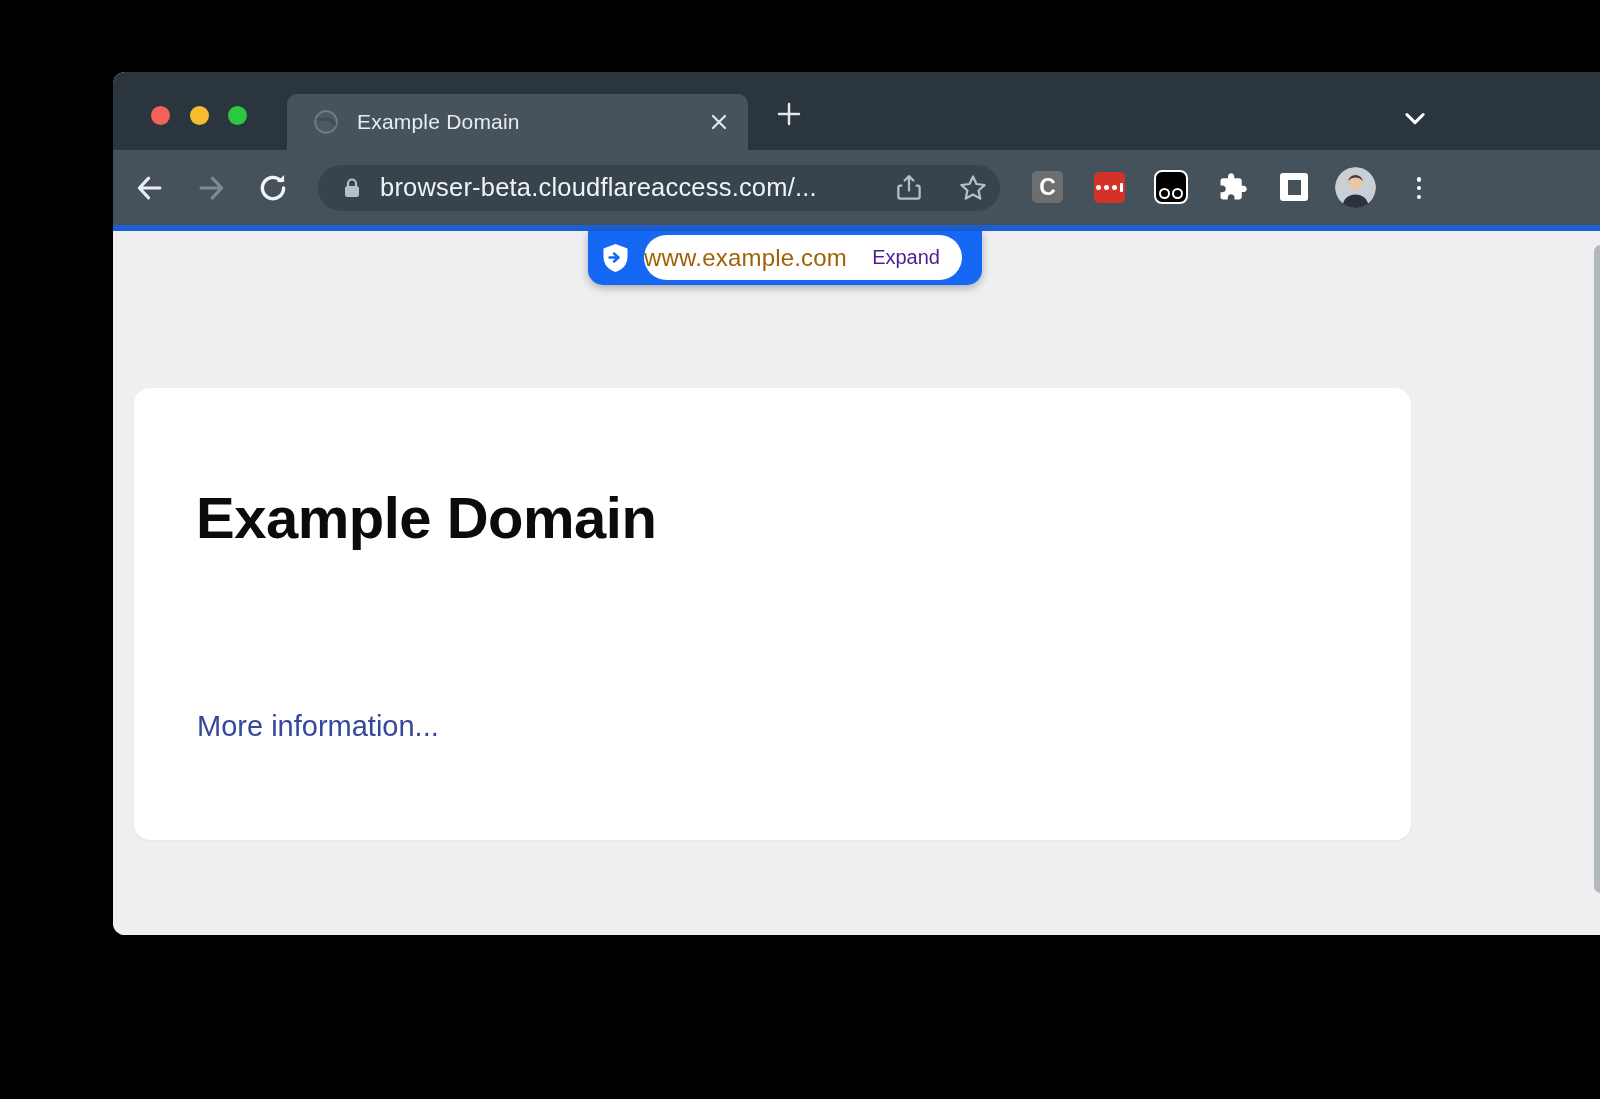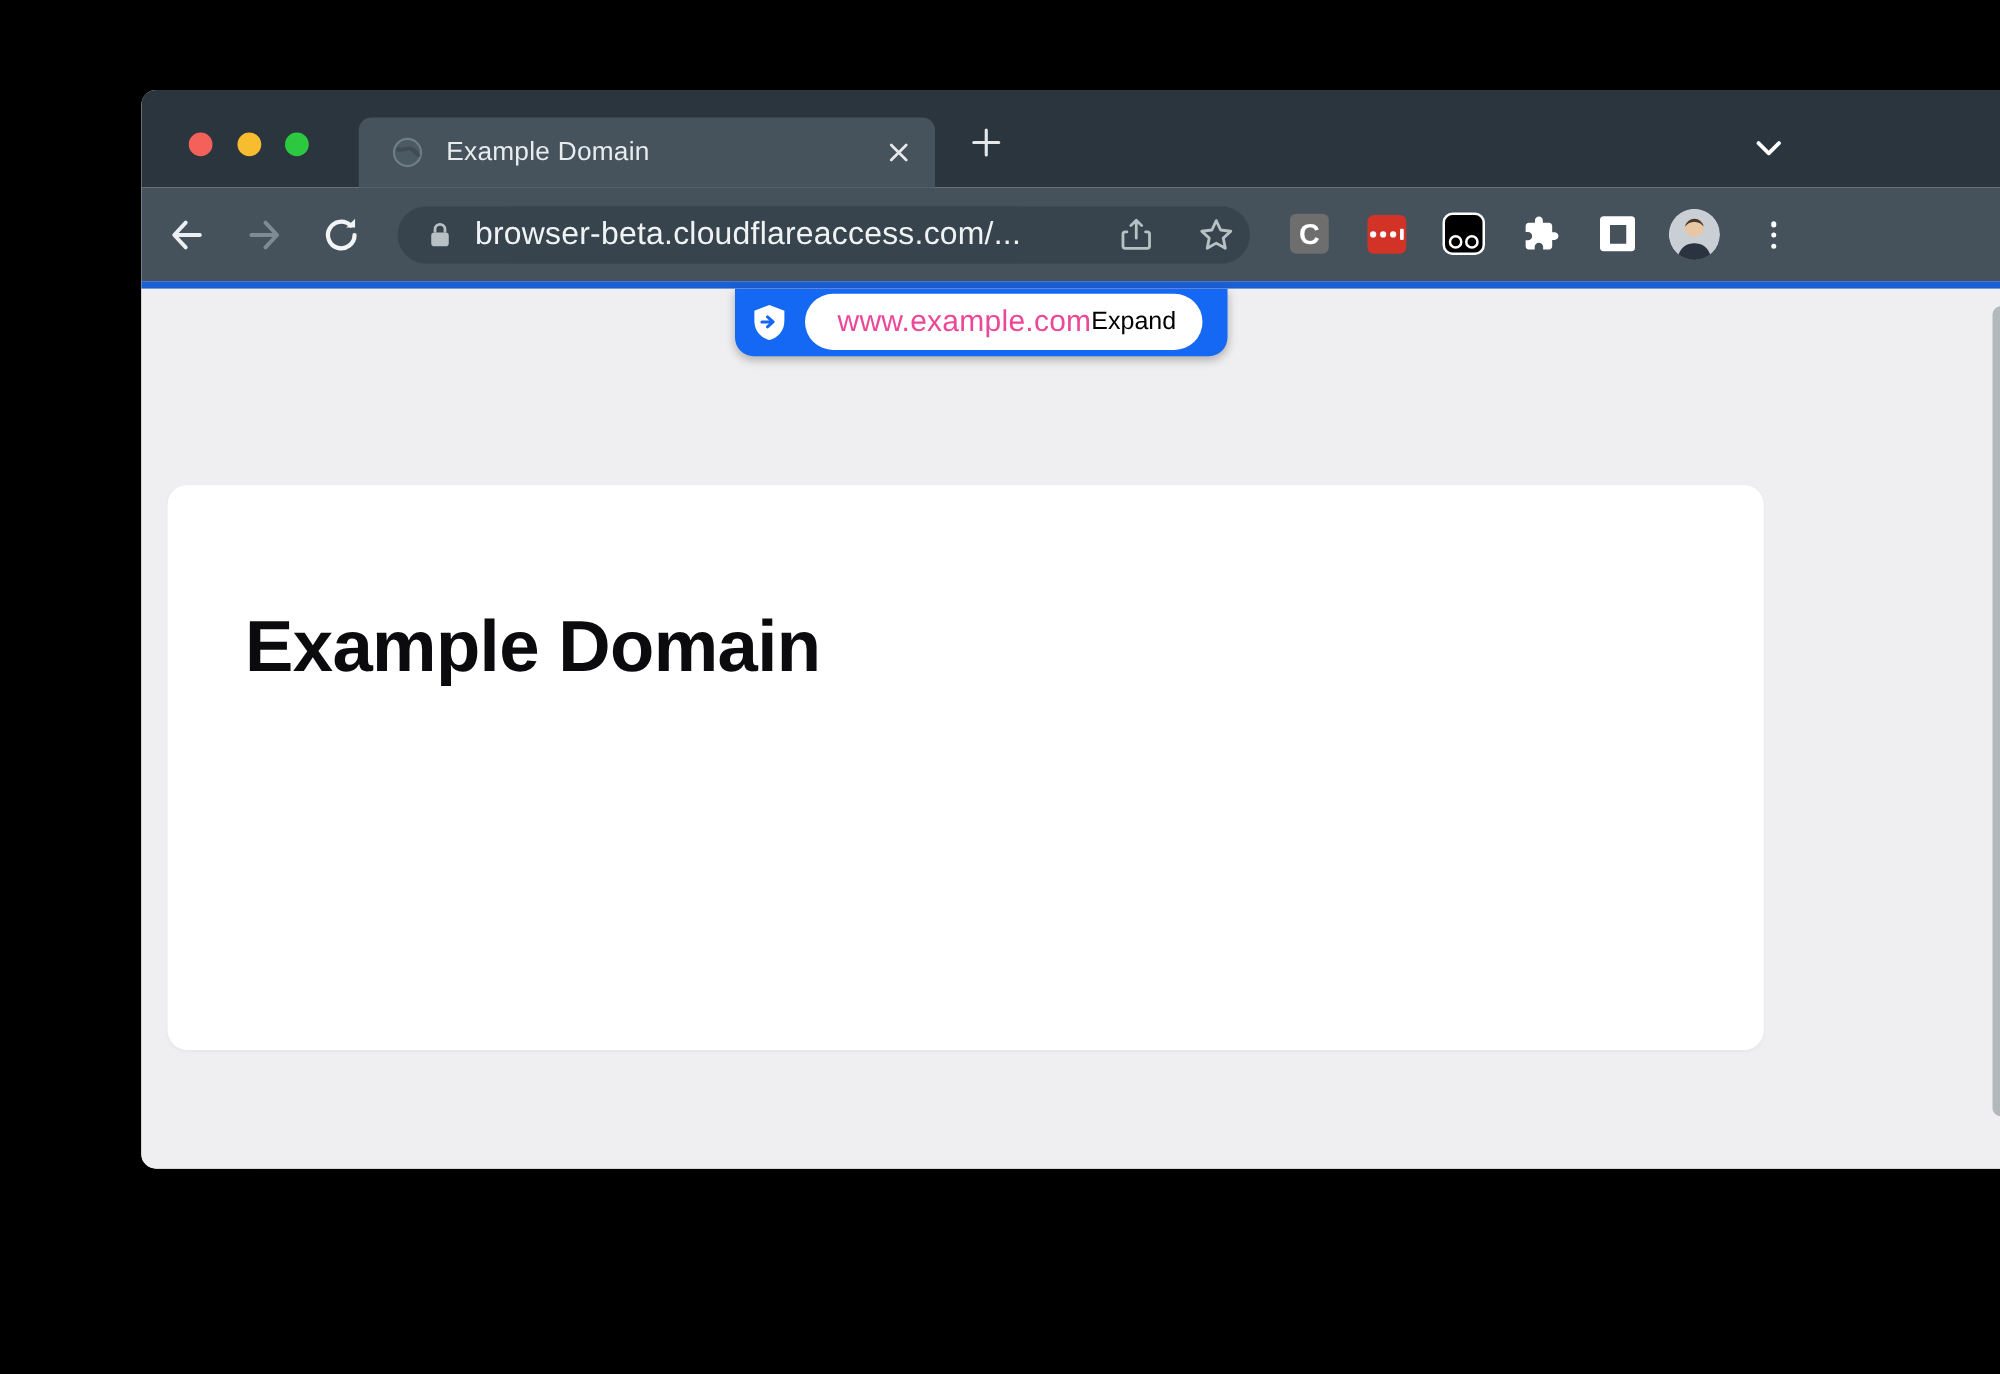--- a/index.html
+++ b/index.html
@@ -81,22 +81,22 @@
   .viewport{position:absolute;left:0;top:159px;width:100%;height:704px;background:#efeff1;}
   .iso-pill{
     position:absolute;left:475px;top:0;width:394px;height:54px;background:#1568f3;
     border-radius:0 0 15px 15px;box-shadow:0 3px 8px rgba(0,0,0,.28);
   }
   .iso-shield{position:absolute;left:14px;top:12px;width:27px;height:30px;}
   .iso-inner{
     position:absolute;left:56px;top:4px;width:318px;height:45px;border-radius:22.5px;
     background:#fff;display:flex;align-items:center;
   }
-  .iso-domain{margin-left:26px;font-size:24px;color:#ec4899;letter-spacing:.2px;}
-  .iso-expand{margin-left:auto;margin-right:22px;font-size:20px;color:#000000;}
+  .iso-domain{font-size:24px;color:#a16207;letter-spacing:.2px;}
+  .iso-expand{margin-left:auto;margin-right:22px;font-size:20px;color:#4c1d95;}
   .card{
     position:absolute;left:21px;top:157px;width:1277px;height:452px;background:#fff;
     border-radius:16px;box-shadow:0 1px 3px rgba(0,0,0,.04);
   }
   .h1{
     position:absolute;left:62px;top:96px;font-size:58px;font-weight:700;color:#0b0b0d;
     letter-spacing:-.5px;
   }
   .para{
     position:absolute;left:63px;top:212px;font-size:28.5px;line-height:38.5px;color:#1c1c1e;
@@ -242,18 +242,19 @@
         </svg>
       </div>
       <div class="iso-inner">
         <span class="iso-domain">www.example.com</span>
         <span class="iso-expand">Expand</span>
       </div>
     </div>
 
     <div class="card">
       <div class="h1">Example Domain</div>
+      <a class="more-link" href="#">More information...</a>
     </div>
 
     <div class="scroll-thumb"></div>
   </div>
 
 </div>
 
 </body></html>

